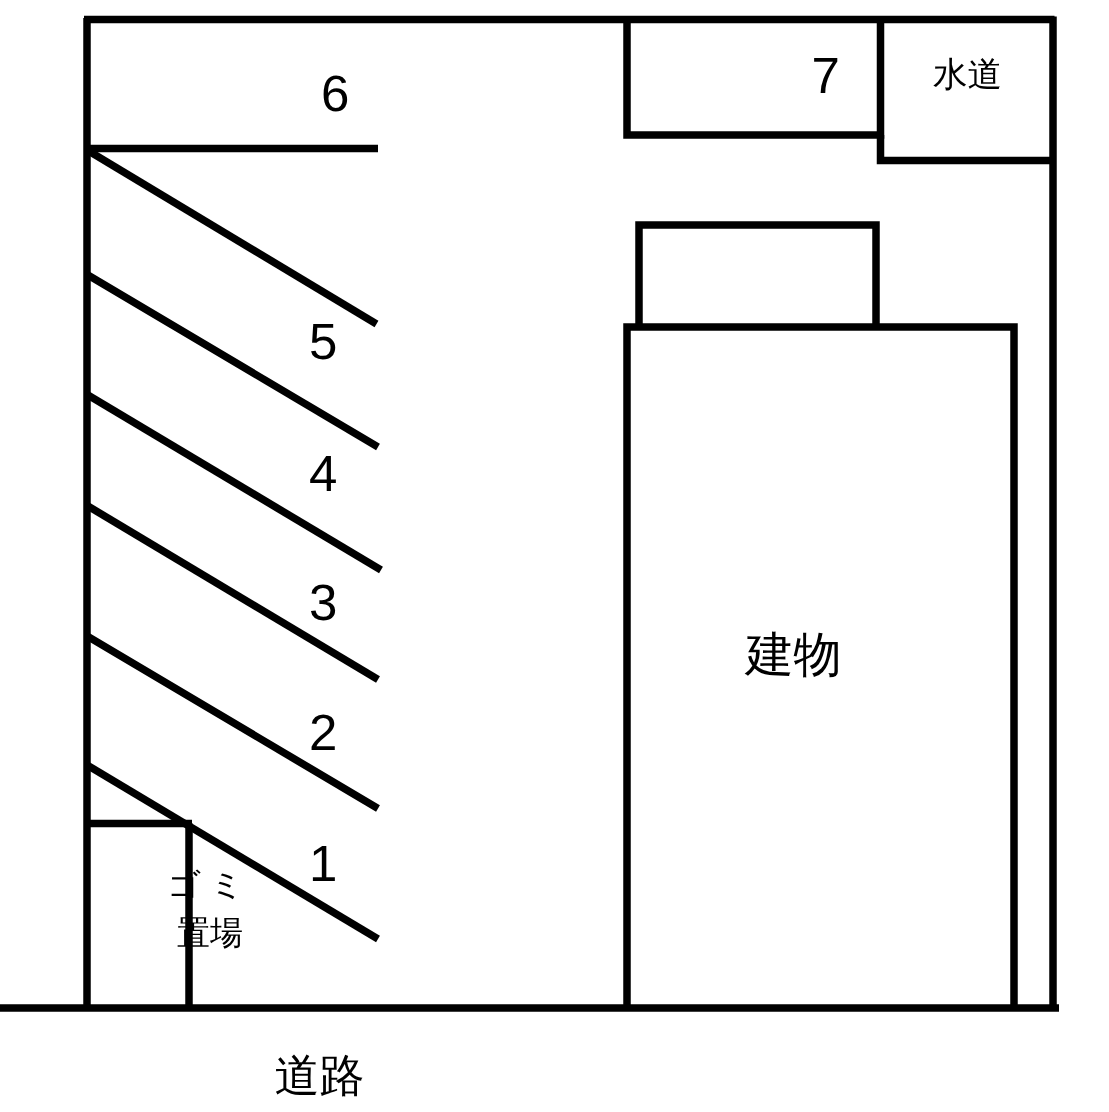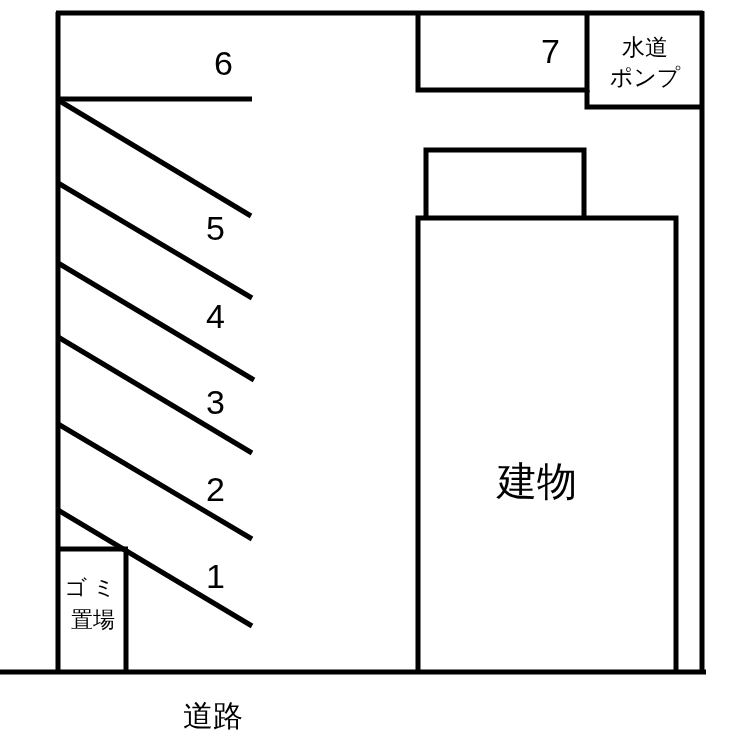--- a/index.html
+++ b/index.html
@@ -2,21 +2,21 @@
 <html><head>
   <meta charset="utf-8">
   <style>
     html, body { margin: 0; padding: 0; background: #ffffff; }
     body { width: 739px; height: 741px; overflow: hidden; position: relative;
            font-family: "Liberation Sans", "DejaVu Sans", sans-serif; }
     svg { position: absolute; left: 0; top: 0; }
     .ln { stroke: #000; stroke-width: 5; fill: none; stroke-linecap: butt; }
     .lbl { position: absolute; color: #000; line-height: 1; white-space: nowrap; }
     .num { font-family: "Liberation Sans", sans-serif; font-size: 34px; }
-    .jp  { font-family: Liberation Mono, monospace; }
+    .jp  { font-family: Liberation Sans, sans-serif; }
   </style>
 </head>
 <body>
 
 <svg width="739" height="741" viewBox="0 0 739 741">
 
   <line class="ln" x1="58" y1="12" x2="58" y2="672"></line>
   <line class="ln" x1="56" y1="13" x2="703" y2="13"></line>
   <line class="ln" x1="702" y1="11" x2="702" y2="672"></line>
 
@@ -46,23 +46,22 @@
 <div class="lbl num" style="left:214px; top:46px;">6</div>
 <div class="lbl num" style="left:541px; top:34px;">7</div>
 <div class="lbl num" style="left:206px; top:211px;">5</div>
 <div class="lbl num" style="left:206px; top:299px;">4</div>
 <div class="lbl num" style="left:206px; top:385px;">3</div>
 <div class="lbl num" style="left:206px; top:472px;">2</div>
 <div class="lbl num" style="left:206px; top:559px;">1</div>
 
 <div class="lbl jp" style="left:600px; top:34px; font-size:23px; text-align:center; width:90px; line-height:30px;">
   <div>水道</div>
-  <div>ポンプ</div>
 </div>
 
-<div class="lbl jp" style="left:62px; top:574px; font-size:22px; text-align:center; width:62px; line-height:32px;">
+<div class="lbl jp" style="left:62px; top:574px; font-size:22px; text-align:center; width:62px; line-height:32px;padding-left:47px;">
   <div style="letter-spacing:6px;">ゴミ</div>
   <div>置場</div>
 </div>
 
-<div class="lbl jp" style="left:497px; top:420px; font-size:40px;margin-top:45px;">建物</div>
+<div class="lbl jp" style="left:497px; top:420px; font-size:32px;">建物</div>
 
 <div class="lbl jp" style="left:183px; top:703px; font-size:30px;">道路</div>
 
 </body></html>

